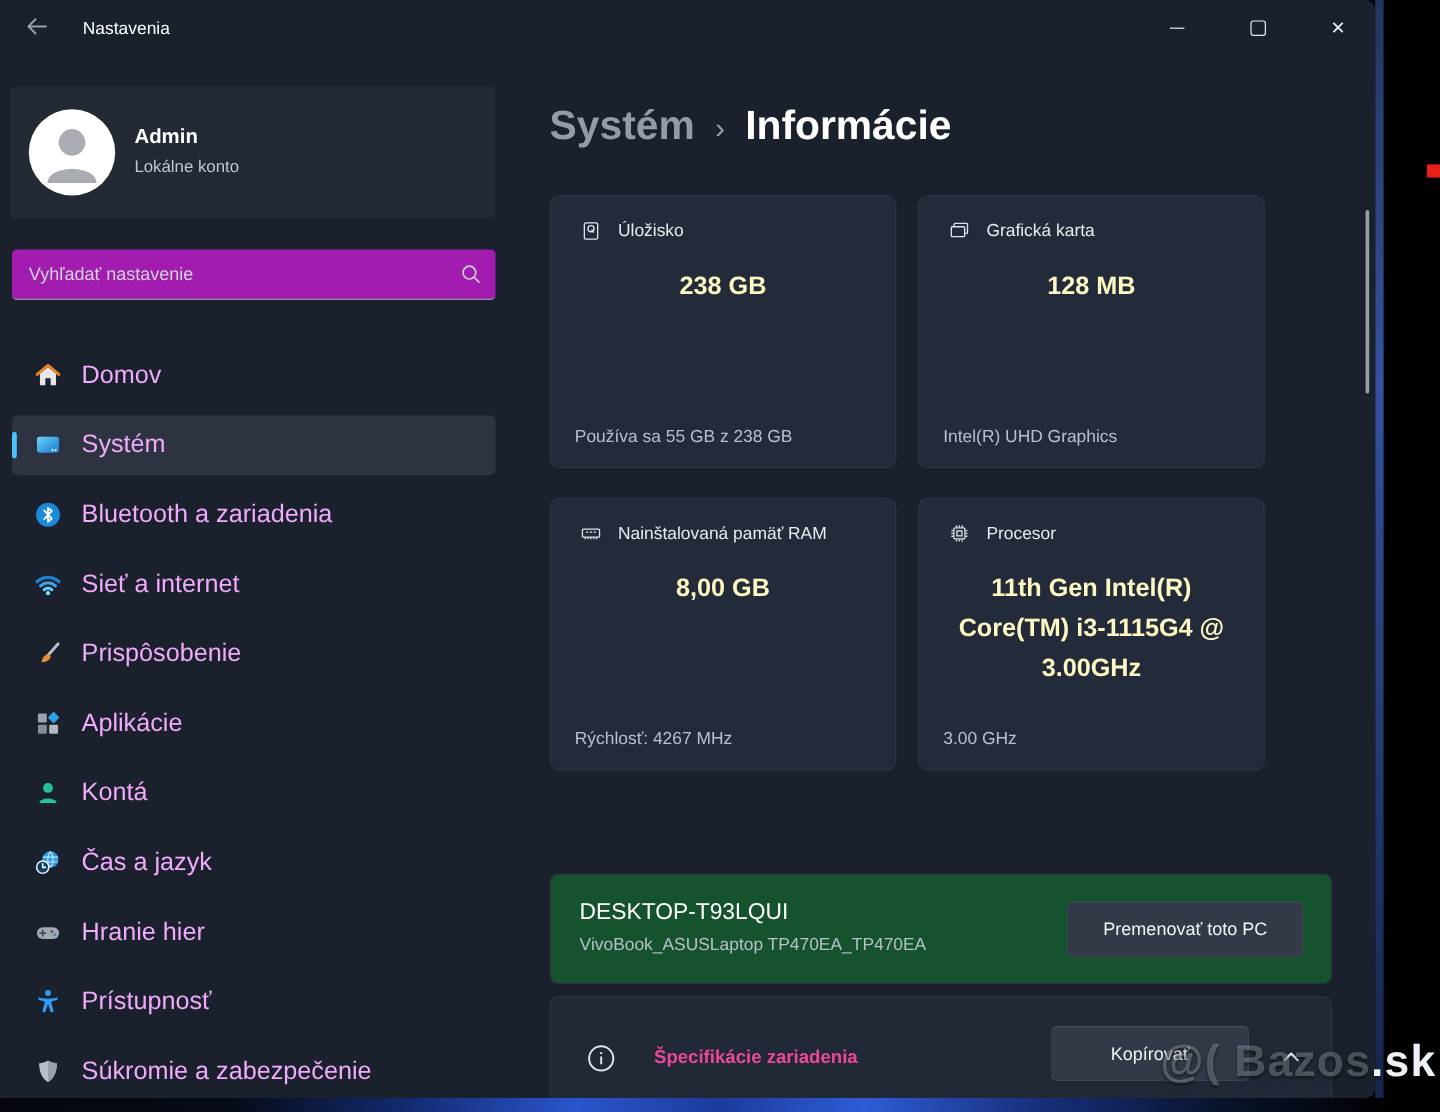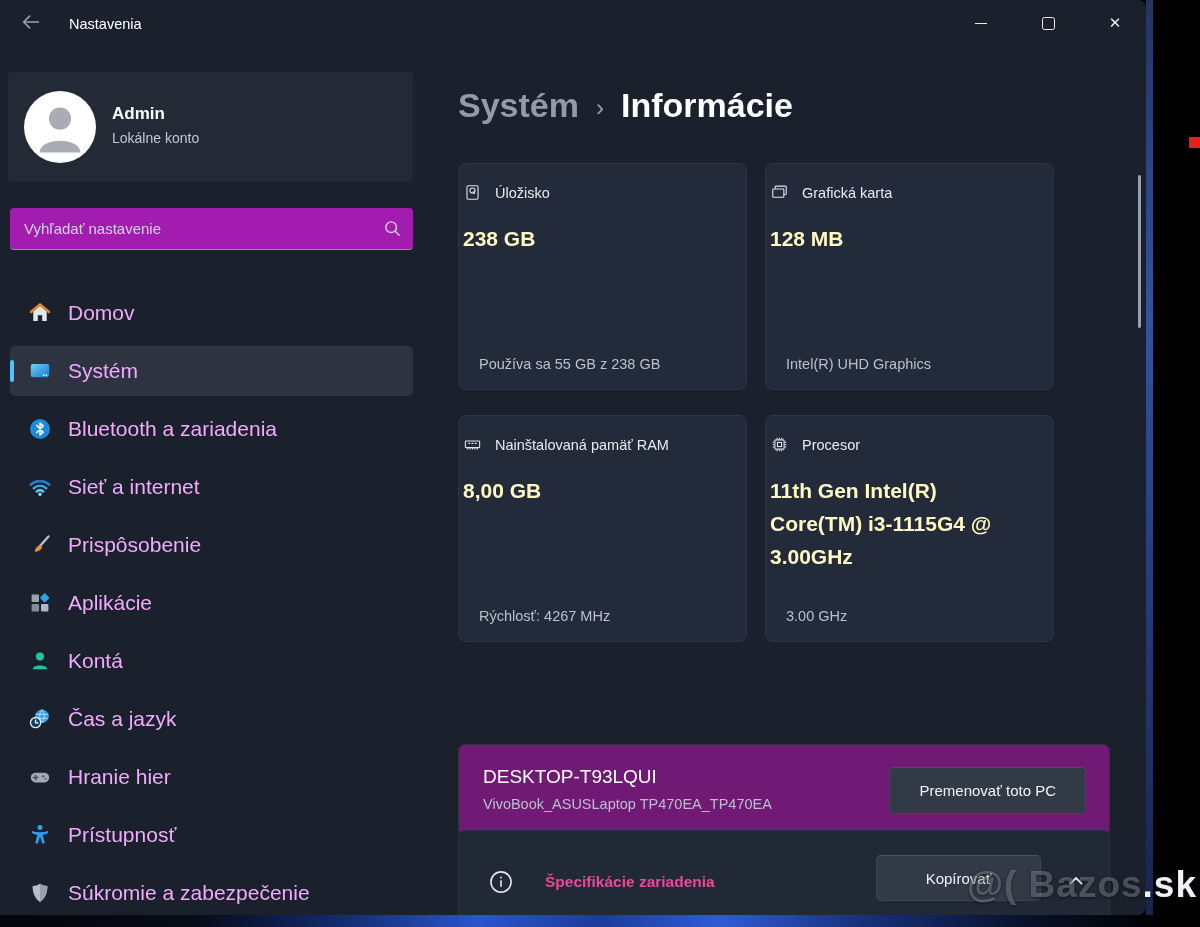--- a/index.html
+++ b/index.html
@@ -50,29 +50,29 @@
   .nav-ico svg{width:24px;height:24px;}
   .nav-label{font-size:21px;color:#f0abfc;white-space:nowrap;}
 
   
   .crumbs{position:absolute;left:458px;top:86px;display:flex;align-items:center;gap:17px;font-size:34px;font-weight:700;}
   .crumb-parent{color:#939ba8;}
   .crumb-sep{color:#98a0ad;font-size:24px;font-weight:400;padding-top:5px;}
   .crumb-current{color:#fff;}
 
   .card{position:absolute;width:289px;height:227px;background:#232a39;border:1px solid #2d3444;
-        border-radius:8px;box-sizing:border-box;padding:19px 4px;}
+        border-radius:8px;box-sizing:border-box;padding:19px 24px;text-align:center;}
   .card-head{display:flex;align-items:center;gap:13px;font-size:14.5px;color:#e8ebf0;}
   .card-head svg{width:19px;height:19px;flex:none;}
   .card-value{margin-top:21px;font-size:21px;font-weight:700;color:#fef9c3;line-height:1.56;max-width:250px;}
   .card-footer{position:absolute;left:20px;bottom:17px;font-size:14.5px;color:#b9c0cb;white-space:nowrap;}
 
   .line-ico{stroke:#dfe3ea;stroke-width:1.4;fill:none;}
 
-  .device-card{position:absolute;left:458px;top:744px;width:652px;height:92px;background:#701a75;
+  .device-card{position:absolute;left:458px;top:728px;width:652px;height:92px;background:#14532d;
                border:1px solid #2c3342;border-radius:7px;box-sizing:border-box;}
   .device-name{position:absolute;left:24px;top:21px;font-size:19px;color:#fff;}
   .device-model{position:absolute;left:24px;top:51px;font-size:14.5px;color:#b9c0cb;}
 
   .btn{background:#323a47;border:1px solid #3d4553;border-top-color:#4a5262;border-radius:5px;
        color:#f2f4f7;font-family:"Liberation Sans",sans-serif;font-size:15px;cursor:pointer;
        display:flex;align-items:center;justify-content:center;box-sizing:border-box;}
   .rename-btn{position:absolute;right:23px;top:22px;height:47px;padding:0 29px;}
 
   .spec-card{position:absolute;left:458px;top:830px;width:652px;height:120px;background:#222936;

